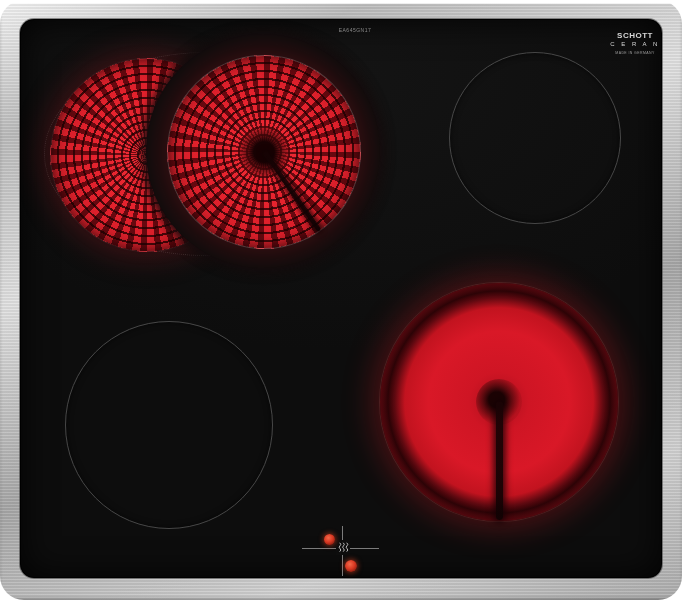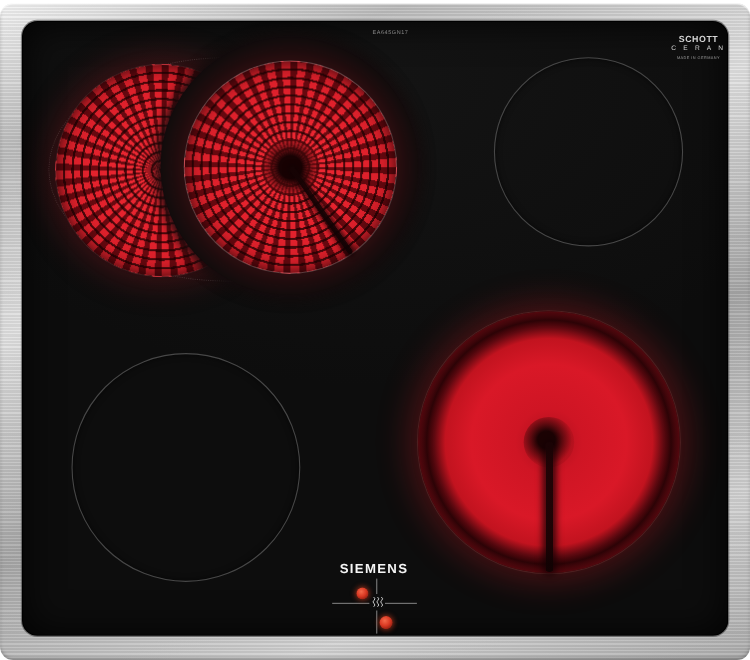--- a/index.html
+++ b/index.html
@@ -1,17 +1,17 @@
 <!DOCTYPE html>
 <html><head>
 <meta charset="utf-8">
 <style>
   html,body{margin:0;padding:0;background:#ffffff;}
   .stage{position:relative;width:682px;height:600px;overflow:hidden;background:#ffffff;
-         font-family:"Liberation Sans",sans-serif;}
+         font-family:"Liberation Sans",sans-serif;border-radius:24px;}
   
   .hob{position:absolute;left:0;right:0;top:3px;height:597px;border-radius:12px;
        background:
          repeating-linear-gradient(180deg, rgba(255,255,255,.10) 0 1px, rgba(0,0,0,.06) 1px 3px),
          linear-gradient(160deg,#f4f4f4 0%,#bdbdbd 16%,#e2e2e2 36%,#a8a8a8 60%,#d2d2d2 82%,#adadad 100%);
        box-shadow: inset 0 1px 1px rgba(255,255,255,.8), inset 0 -2px 3px rgba(0,0,0,.25);}
   
   .glass{position:absolute;left:20px;right:20px;top:16px;bottom:22px;border-radius:14px;
          background:
            radial-gradient(120% 90% at 50% 10%, rgba(40,40,40,.25) 0%, rgba(0,0,0,0) 55%),
@@ -103,21 +103,20 @@
 
       <div class="zone-idle zone-rear-right"></div>
 
       <div class="zone-idle zone-front-left"></div>
 
       <div class="zone-front-right">
         <div class="fr-hub"></div>
         <div class="fr-rod"></div>
       </div>
 
-      <div class="siemens">SIEMENS</div>
 
       <div class="ctl-vline"></div>
       <div class="ctl-hline left"></div>
       <div class="ctl-hline right"></div>
       <div class="heat-icon">
         <svg width="11" height="12" viewBox="0 0 11 12" aria-hidden="true">
           <g fill="none" stroke="#cfcfcf" stroke-width="0.9" stroke-linecap="round">
             <path d="M2 1 q1.8 1.4 0 2.8 q-1.8 1.4 0 2.8 q1.8 1.4 0 2.8"></path>
             <path d="M5.5 1 q1.8 1.4 0 2.8 q-1.8 1.4 0 2.8 q1.8 1.4 0 2.8"></path>
             <path d="M9 1 q1.8 1.4 0 2.8 q-1.8 1.4 0 2.8 q1.8 1.4 0 2.8"></path>

